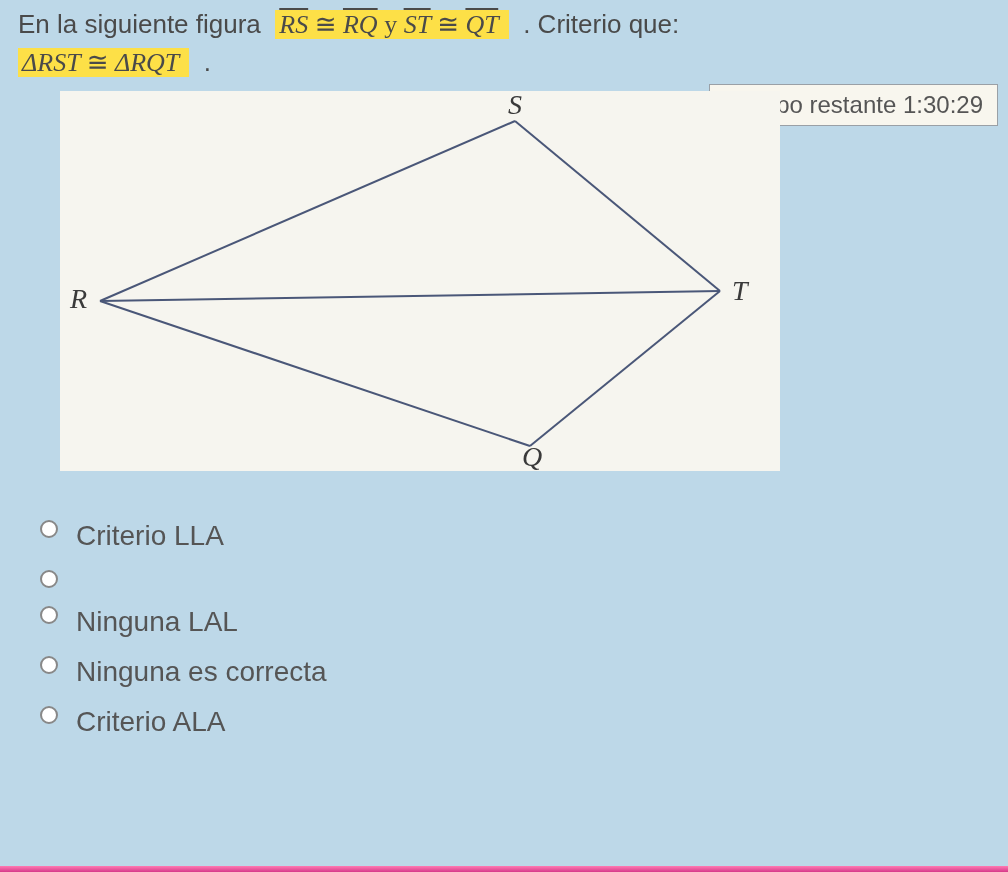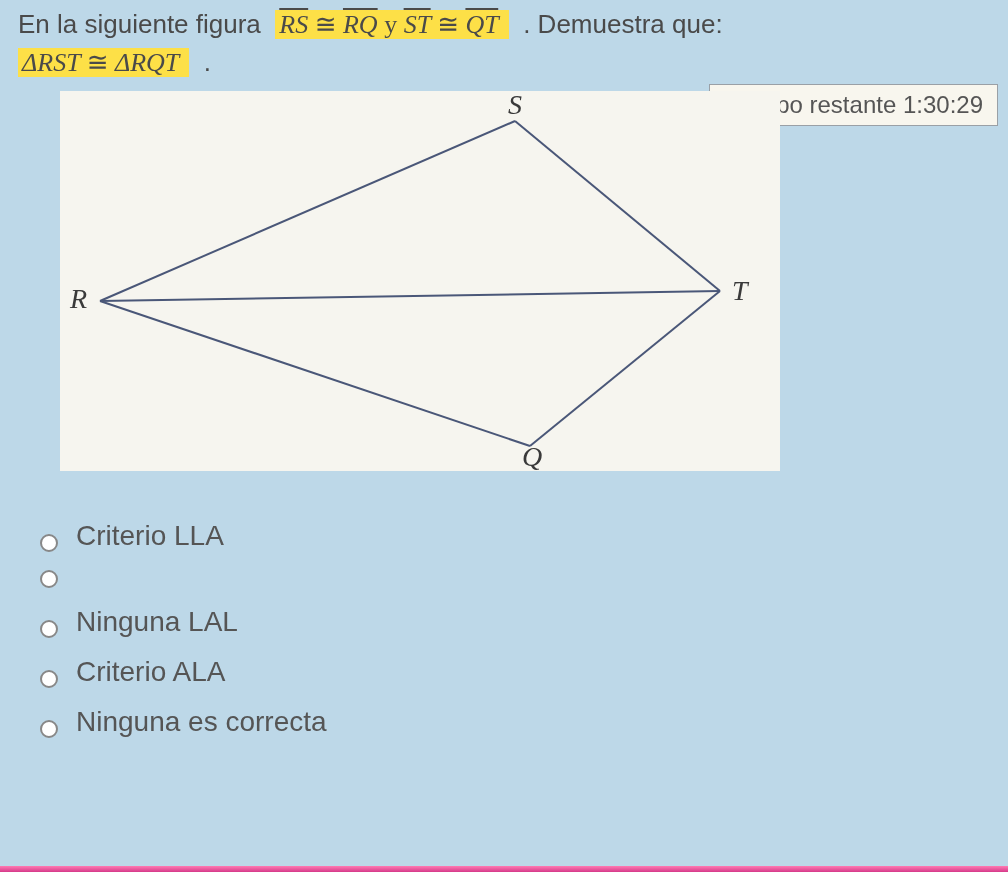--- a/index.html
+++ b/index.html
@@ -48,21 +48,21 @@
     font-family: "Times New Roman", serif;
     font-style: italic;
     font-size: 28px;
     color: #3a3a3a;
   }
   .options {
     margin: 40px 0 0 40px;
   }
   .option-row {
     display: flex;
-    align-items: flex-end;
+    align-items: flex-start;
     gap: 18px;
     font-size: 28px;
     color: #555;
     padding: 9px 0;
     cursor: pointer;
   }
   .radio {
     width: 18px;
     height: 18px;
     border: 2px solid #888;
@@ -84,21 +84,21 @@
   <span>En la siguiente figura</span>&nbsp;
   <span class="math-highlight">
     <span class="overline">RS</span>
     <span class="congr">≅</span>
     <span class="overline">RQ</span>
     <span style="font-style:normal; font-family:Verdana;">y</span>
     <span class="overline">ST</span>
     <span class="congr">≅</span>
     <span class="overline">QT</span>
   </span>&nbsp;
-  <span>. Demuestra que:</span>
+  <span>. Criterio que:</span>
   <br>
   <span class="math-highlight">
     <span>ΔRST</span>
     <span class="congr">≅</span>
     <span>ΔRQT</span>
   </span>&nbsp;
   <span>.</span>
 </div>
 
 <div class="timer-box">
@@ -134,21 +134,21 @@
   </div>
   <div class="option-row">
     <span class="radio"></span>
   </div>
   <div class="option-row">
     <span class="radio"></span>
     <span>Ninguna LAL</span>
   </div>
   <div class="option-row">
     <span class="radio"></span>
-    <span>Criterio ALA</span>
+    <span>Ninguna es correcta</span>
   </div>
   <div class="option-row">
     <span class="radio"></span>
-    <span>Ninguna es correcta</span>
+    <span>Criterio ALA</span>
   </div>
 </div>
 
 <div class="taskbar"></div>
 
 </body></html>

